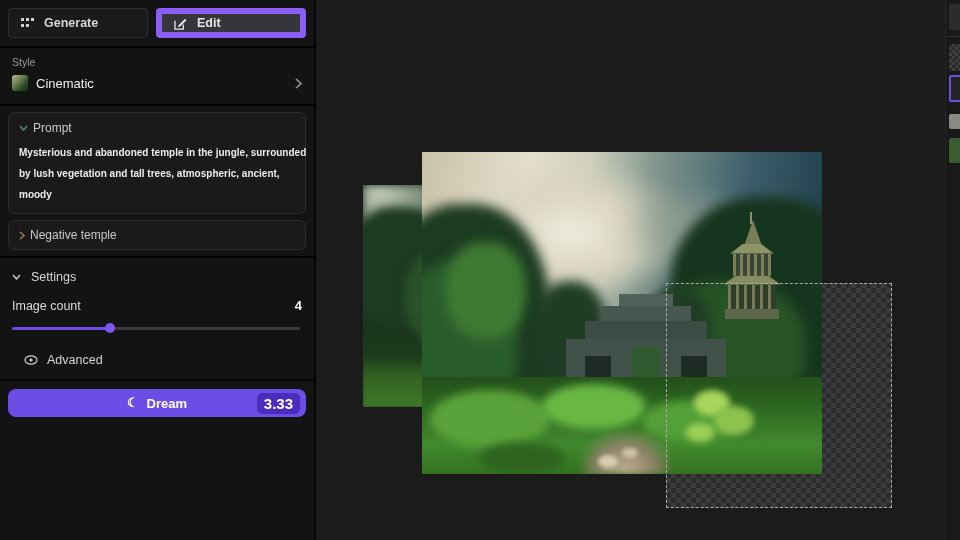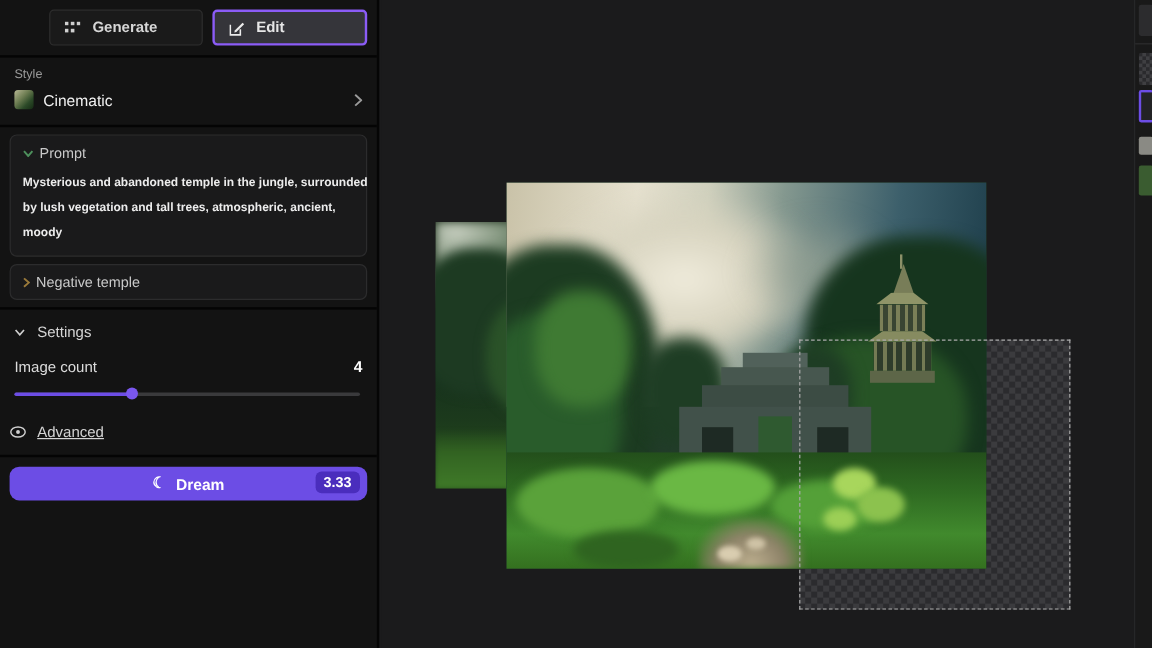--- a/index.html
+++ b/index.html
@@ -9,22 +9,22 @@
 
   
   .sidebar { position:absolute; left:0; top:0; width:316px; height:540px;
              background:#131313; border-right:2px solid #050505; }
   .divider { height:2px; background:#040404; }
 
   .tabs { display:flex; gap:8px; padding:8px; }
   .tab { flex:1; height:30px; display:flex; align-items:center; gap:10px;
          padding-left:12px; border-radius:4px; font-size:12.5px; font-weight:600;
          color:#e6e6e6; cursor:pointer; }
-  .tab.inactive { background:#1a1a1a; border:1px solid #2e2e2e; color:#d6d6d6;margin-left:33px; }
-  .tab.active   { background:#35353a; border:2px solid #8b5cf6; }
+  .tab.inactive { background:#1a1a1a; border:1px solid #2e2e2e; color:#d6d6d6; }
+  .tab.active   { background:#35353a; border:6px solid #8b5cf6; }
   .tab svg { flex:0 0 auto; }
 
   .section { padding:6px 12px 10px 12px; }
   .label-sm { font-size:10.5px; color:#9a9a9a; margin:2px 0 4px 0; }
   .style-row { display:flex; align-items:center; gap:8px; height:22px; cursor:pointer; }
   .style-thumb { width:16px; height:16px; border-radius:3px; flex:0 0 auto;
     background: linear-gradient(135deg,#b8b894 0%,#6d7d52 40%,#2c4a28 70%,#152a14 100%); }
   .style-name { font-size:13px; font-weight:400; color:#f0f0f0; flex:1; }
   .chev { color:#9a9a9a; font-size:13px; }
 
@@ -41,31 +41,31 @@
                padding:10px 12px 0 12px; }
   .count-label { font-size:12.5px; color:#dcdcdc; }
   .count-value { font-size:13px; font-weight:700; color:#ffffff; }
   .slider { position:relative; margin:10px 14px 6px 12px; height:10px; cursor:pointer; }
   .slider-track { position:absolute; top:4px; left:0; right:0; height:3px;
                   border-radius:2px; background:#3a3a3c; }
   .slider-fill { position:absolute; top:4px; left:0; height:3px; border-radius:2px;
                  background:var(--accent,#6c4de5); }
   .slider-thumb { position:absolute; top:0; width:10px; height:10px; border-radius:50%;
                   background:#7a57ef; transform:translateX(-5px); }
-  .advanced-row { display:flex; align-items:center; gap:9px; padding:14px 12px 12px 8px;
-                  font-size:12.5px; color:#d4d4d4; cursor:pointer;text-decoration:underline; }
+  .advanced-row { display:flex; align-items:center; gap:9px; padding:14px 12px 12px 24px;
+                  font-size:12.5px; color:#d4d4d4; cursor:pointer; }
 
   .dream-wrap { padding:8px; }
   .dream-btn { position:relative; height:28px; border-radius:8px;
                background:var(--accent,#6c4de5); display:flex; align-items:center;
                justify-content:center; gap:8px; color:#fff; font-size:13px;
                font-weight:600; cursor:pointer; }
   .moon { font-size:13px; line-height:1; transform:translateY(-1px); }
   .dream-badge { position:absolute; right:6px; top:4px; background:#4a2dbd;
-                 border-radius:5px; padding:2px 7px; font-size:12px; font-weight:600; }
+                 border-radius:5px; padding:2px 7px; font-size:15px; font-weight:600; }
 
   
   .canvas { position:absolute; left:318px; top:0; width:627px; height:540px;
             background:#1b1b1c; overflow:hidden; }
 
   .checker { background: conic-gradient(#3b3b3e 25%, #2b2b2e 0 50%, #3b3b3e 0 75%, #2b2b2e 0);
              background-size:10px 10px; }
   .sel-board  { position:absolute; left:348px; top:283px; width:226px; height:225px; z-index:1; }
   .sel-border { position:absolute; left:348px; top:283px; width:226px; height:225px; z-index:6;
                 border:1px dashed #ababab; pointer-events:auto; }

